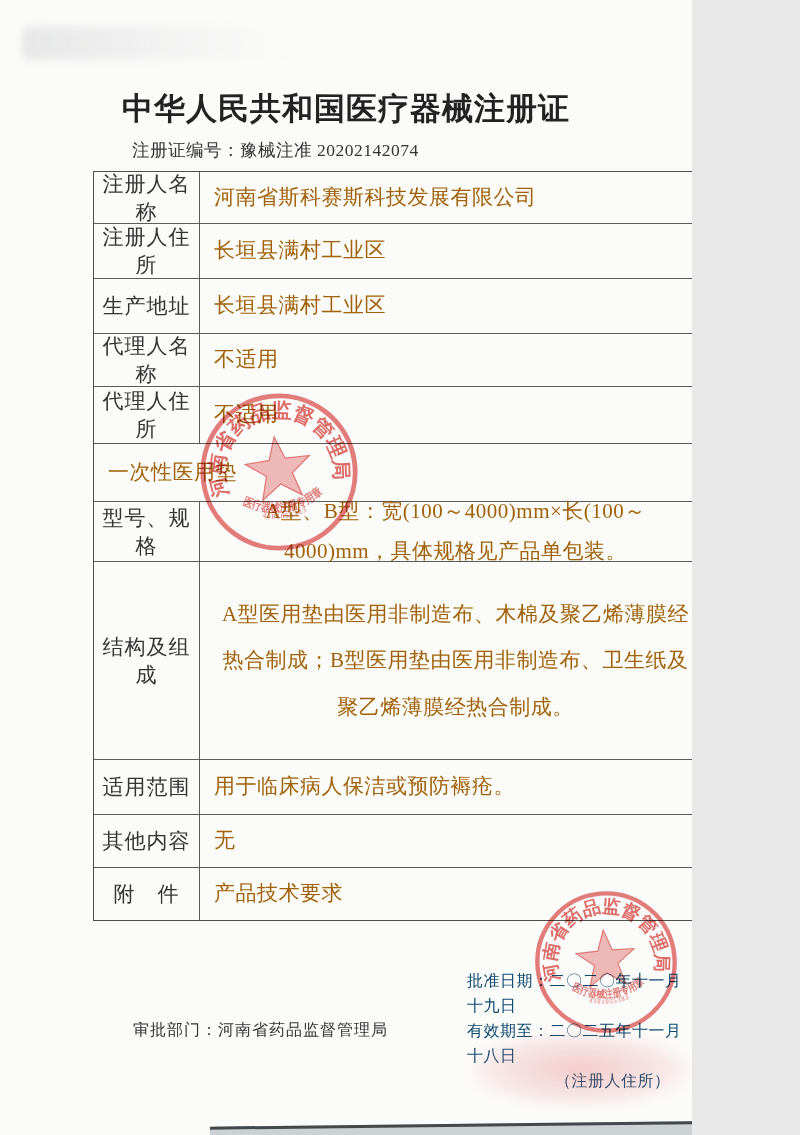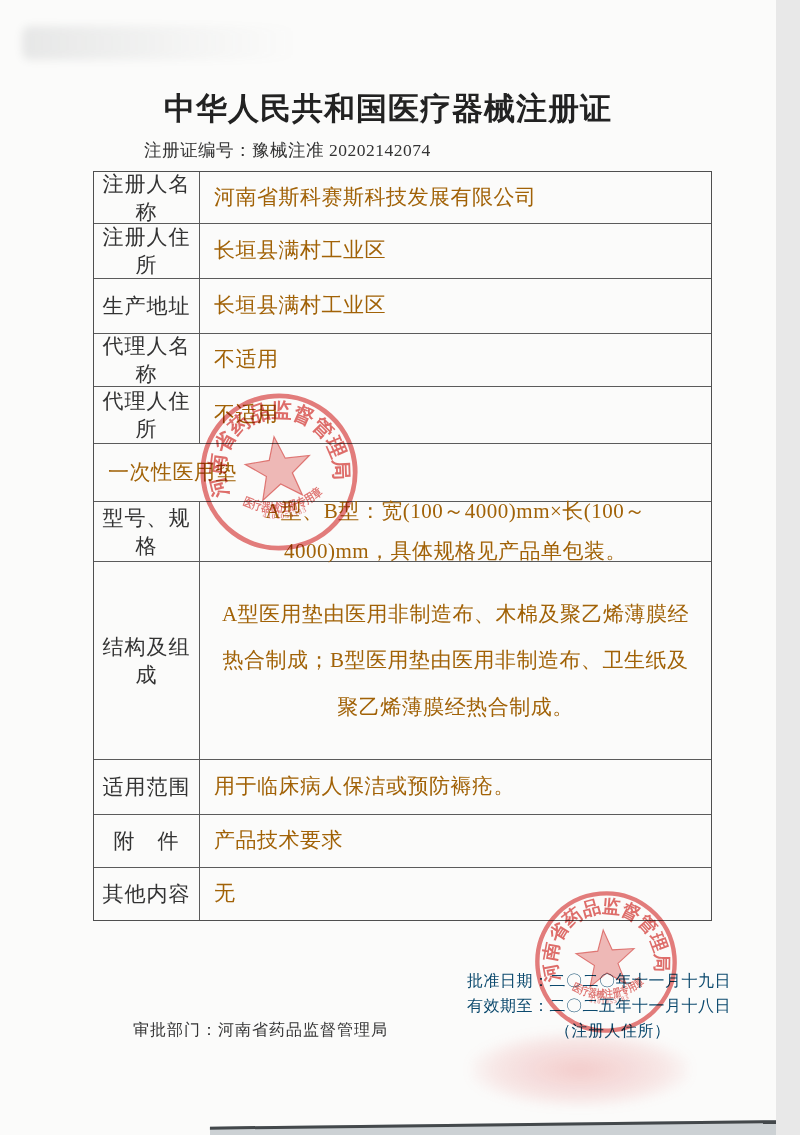--- a/index.html
+++ b/index.html
@@ -1,36 +1,36 @@
 <!DOCTYPE html>
 <html><head>
 <meta charset="utf-8">
 <style>
   html,body{margin:0;padding:0;background:#e8e8e8;}
   .page{
     position:relative;
-    width:776px;height:1135px;
+    width:692px;height:1135px;
     background:#fbfbfa;
     overflow:hidden;
     font-family:"Liberation Serif","DejaVu Serif",serif;
     color:#2e2e2e;
   }
   
   .smudge-top{
     position:absolute;left:22px;top:26px;width:280px;height:34px;
     background:linear-gradient(90deg, rgba(90,95,100,.45), rgba(120,125,130,.18) 60%, transparent);
     filter:blur(4px);opacity:.28;border-radius:8px;
   }
   .title{
     position:absolute;left:0;top:88px;width:100%;
     margin:0;text-align:center;
     font-size:31px;font-weight:700;letter-spacing:1px;color:#222;
   }
   .cert-line{
-    position:absolute;left:144px;top:138px;
+    position:absolute;left:132px;top:138px;
     font-size:17.5px;color:#333;letter-spacing:.5px;
   }
   
   .table{
     position:absolute;left:93px;top:171px;width:619px;
     border:1px solid #4f4f4f;
     box-sizing:border-box;
     font-size:21px;
   }
   .tr{display:flex;border-top:1px solid #5b5b5b;box-sizing:border-box;}
@@ -136,26 +136,26 @@
     </div>
     <div class="tr">
       <div class="th">结构及组成</div>
       <div class="td">A型医用垫由医用非制造布、木棉及聚乙烯薄膜经热合制成；B型医用垫由医用非制造布、卫生纸及聚乙烯薄膜经热合制成。</div>
     </div>
     <div class="tr">
       <div class="th">适用范围</div>
       <div class="td">用于临床病人保洁或预防褥疮。</div>
     </div>
     <div class="tr">
+      <div class="th">其他内容</div>
+      <div class="td">无</div>
+    </div>
+    <div class="tr">
       <div class="th">附　件</div>
       <div class="td">产品技术要求</div>
-    </div>
-    <div class="tr">
-      <div class="th">其他内容</div>
-      <div class="td">无</div>
     </div>
   </div>
 
   <div class="footer-left">审批部门：河南省药品监督管理局</div>
 
   <div class="footer-right">
     <div>批准日期：二〇二〇年十一月十九日</div>
     <div>有效期至：二〇二五年十一月十八日</div>
     <div class="seal-note">（注册人住所）</div>
   </div>

